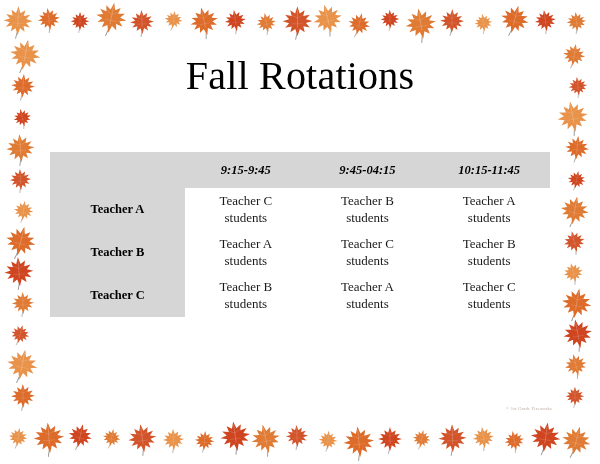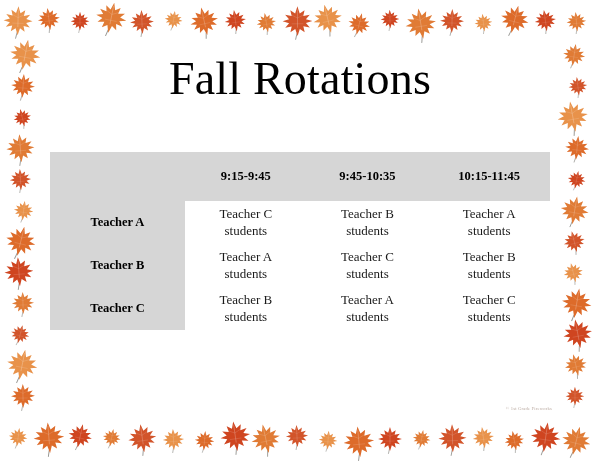--- a/index.html
+++ b/index.html
@@ -33,21 +33,21 @@
   }
   .leaf svg { display: block; width: 100%; height: 100%; }
 
   
   .title {
     position: absolute;
     left: 0;
     right: 0;
     top: 52px;
     text-align: center;
-    font-size: 46px;
+    font-size: 40px;
     font-weight: 400;
     color: #000000;
     letter-spacing: 0.2px;
     font-family: "Liberation Serif", serif;
   }
 
   
   .rotation-table {
     position: absolute;
     left: 50px;
@@ -55,21 +55,21 @@
     width: 500px;
     border-collapse: collapse;
     table-layout: fixed;
   }
   .rotation-table td,
   .rotation-table th {
     border: none;
     padding: 0;
     vertical-align: middle;
   }
-  .hdr-row { height: 49px; }
+  .hdr-row { height: 36px; font-style: italic; }
   .hdr-cell {
     background: #d6d6d6;
     text-align: center;
     font-weight: bold;
     font-size: 12.5px;
     color: #000000;
     font-family: "Liberation Serif", serif;
   }
   .hdr-corner {
     background: #d6d6d6;
@@ -610,21 +610,21 @@
       </div>
     </div>
 
   <div class="title">Fall Rotations</div>
 
   <table class="rotation-table">
     <thead>
       <tr class="hdr-row">
         <th class="hdr-corner"></th>
         <th class="hdr-cell">9:15-9:45</th>
-        <th class="hdr-cell">9:45-10:35</th>
+        <th class="hdr-cell">9:45-04:15</th>
         <th class="hdr-cell">10:15-11:45</th>
       </tr>
     </thead>
     <tbody>
       <tr class="body-row">
         <td class="row-label">Teacher A</td>
         <td class="data-cell">
           <span class="cell-line">Teacher C</span>
           <span class="cell-line">students</span>
         </td>

